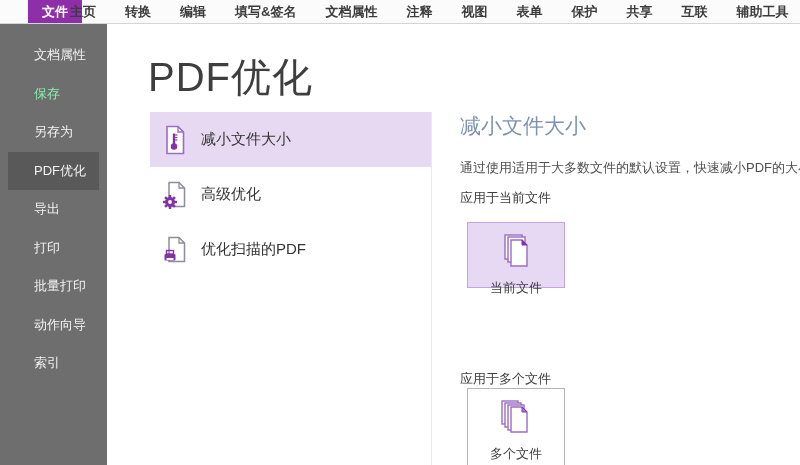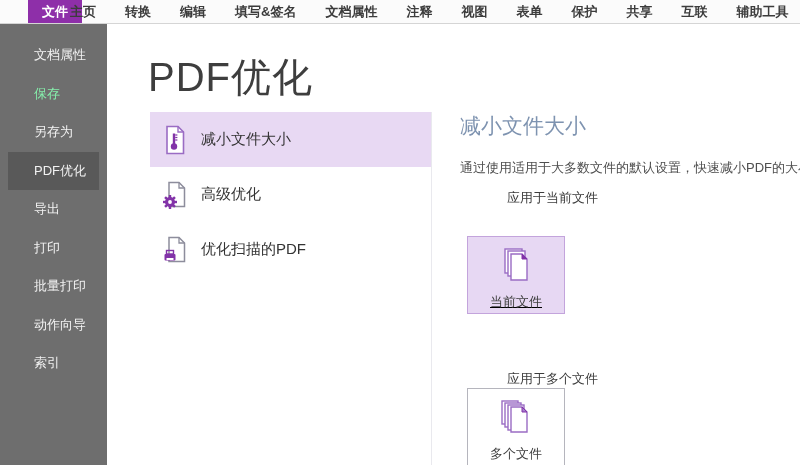--- a/index.html
+++ b/index.html
@@ -27,26 +27,26 @@
   .option-list{position:absolute;left:150px;top:112px;width:281px;height:353px;border-right:1px solid #e9e9ee;}
   .option-row{height:55px;display:flex;align-items:center;padding-left:12px;box-sizing:border-box;cursor:default;}
   .option-row.selected{background:#e8d9f3;}
   .option-row .opt-icon{width:26px;height:32px;margin-right:13px;flex:0 0 auto;display:flex;align-items:center;justify-content:center;}
   .option-row .opt-label{font-size:15px;color:#333;}
 
   
   .detail{position:absolute;left:460px;top:112px;width:340px;height:353px;}
   .detail-heading{position:absolute;left:0;top:0;font-size:21px;color:#7e93b0;}
   .detail-desc{position:absolute;left:0;top:47px;font-size:13px;color:#4f4f4f;white-space:nowrap;}
-  .section-label{position:absolute;left:0;font-size:13px;color:#3d3d3d;margin-left:47px;}
+  .section-label{position:absolute;left:0;font-size:13px;color:#3d3d3d;}
   .section-current{top:77px;}
   .section-multiple{top:258px;}
   .tile{position:absolute;left:7px;width:98px;box-sizing:border-box;display:flex;flex-direction:column;
     align-items:center;cursor:pointer;}
-  .tile-current{top:124px;height:78px;background:#e7d8f3;border:1px solid #c3a4dc;text-decoration:underline;}
+  .tile-current{top:110px;height:66px;background:#e7d8f3;border:1px solid #c3a4dc;}
   .tile-multiple{top:276px;height:120px;background:#fff;border:1px solid #b5b5bd;}
   .tile .tile-icon{margin-top:10px;}
   .tile .tile-label{font-size:13px;color:#3f3f3f;margin-top:6px;}
 </style>
 </head>
 <body>
 
 <div class="app">
 
   <div class="menubar">

